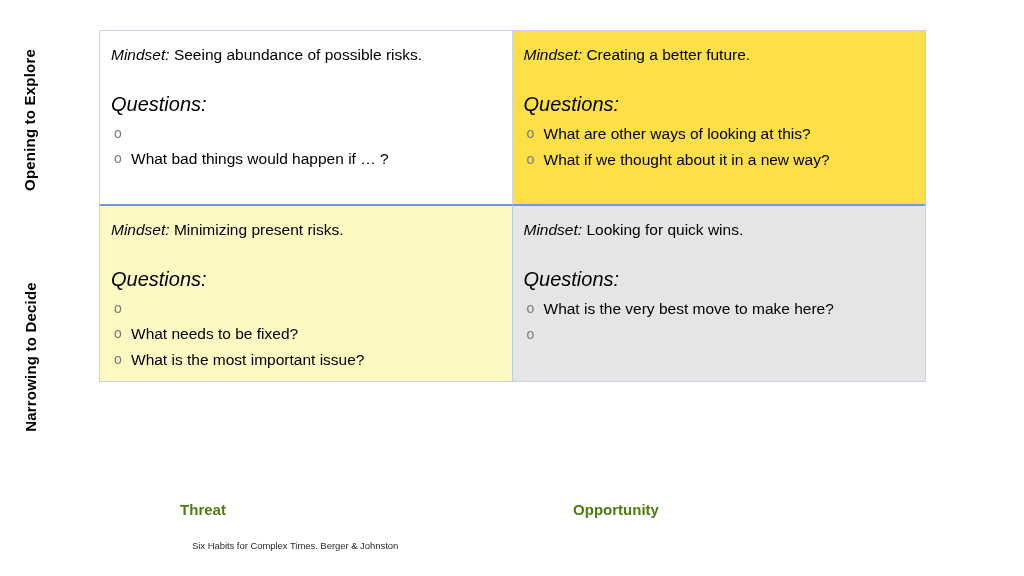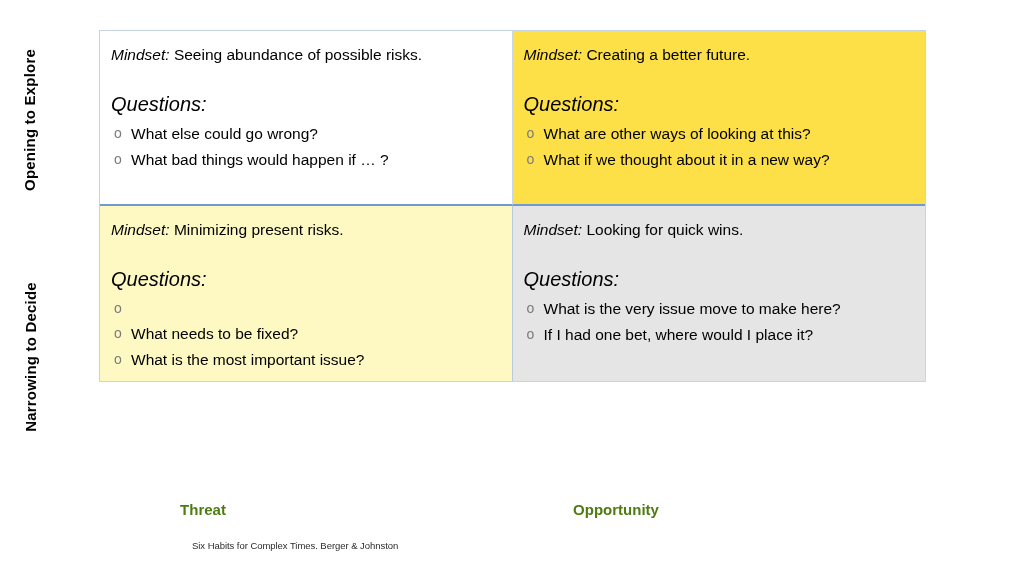--- a/index.html
+++ b/index.html
@@ -161,21 +161,20 @@
 
   <div class="cell top-left">
     <p class="mindset-line">
       <span class="mindset-label">Mindset:</span>
       <span>Seeing abundance of possible risks.</span>
     </p>
     <p class="questions-label">Questions:</p>
     <ul class="q-list">
       <li>
         <span class="bullet-o">o</span>
-        <span>What else could go wrong?</span>
       </li>
       <li>
         <span class="bullet-o">o</span>
         <span>What bad things would happen if … ?</span>
       </li>
     </ul>
   </div>
 
   <div class="cell top-right">
     <p class="mindset-line">
@@ -218,25 +217,24 @@
 
   <div class="cell bottom-right">
     <p class="mindset-line">
       <span class="mindset-label">Mindset:</span>
       <span>Looking for quick wins.</span>
     </p>
     <p class="questions-label">Questions:</p>
     <ul class="q-list">
       <li>
         <span class="bullet-o">o</span>
-        <span>What is the very issue move to make here?</span>
-      </li>
-      <li>
-        <span class="bullet-o">o</span>
-        <span>If I had one bet, where would I place it?</span>
+        <span>What is the very best move to make here?</span>
+      </li>
+      <li>
+        <span class="bullet-o">o</span>
       </li>
     </ul>
   </div>
 
 </div>
 
 <div class="h-axis-label" id="h-label-left">Threat</div>
 
 <div class="h-axis-label" id="h-label-right">Opportunity</div>
 

